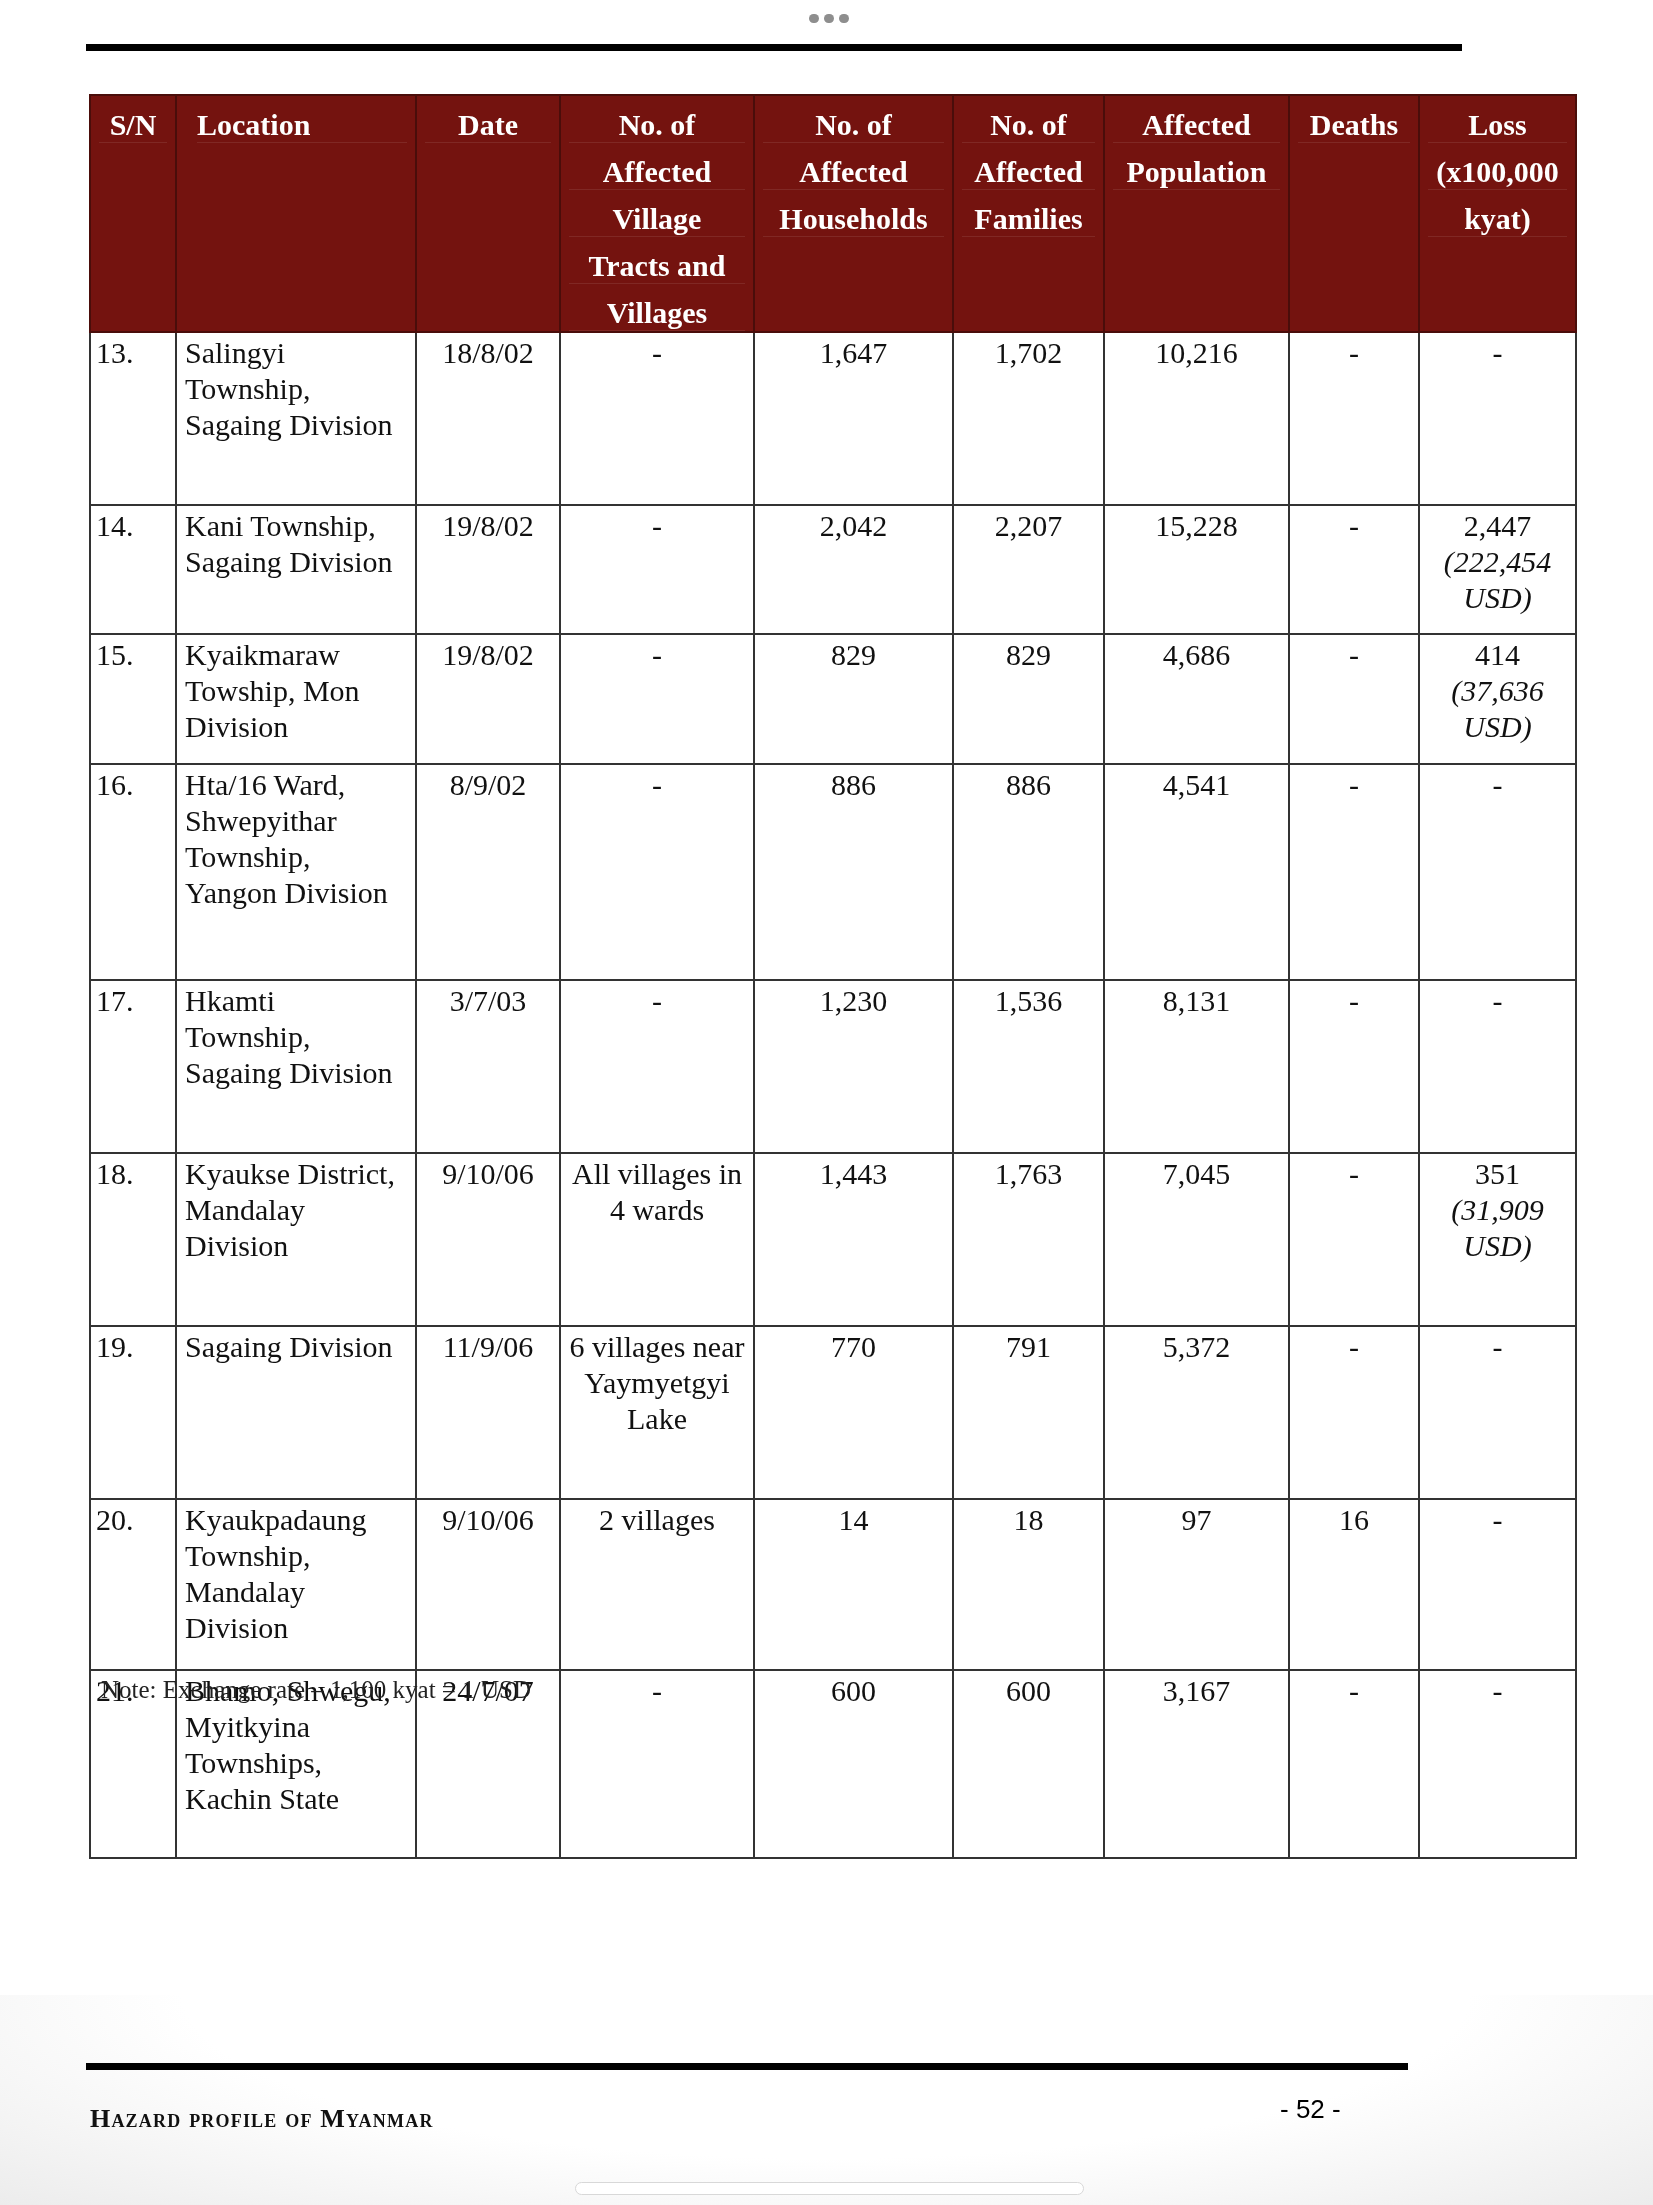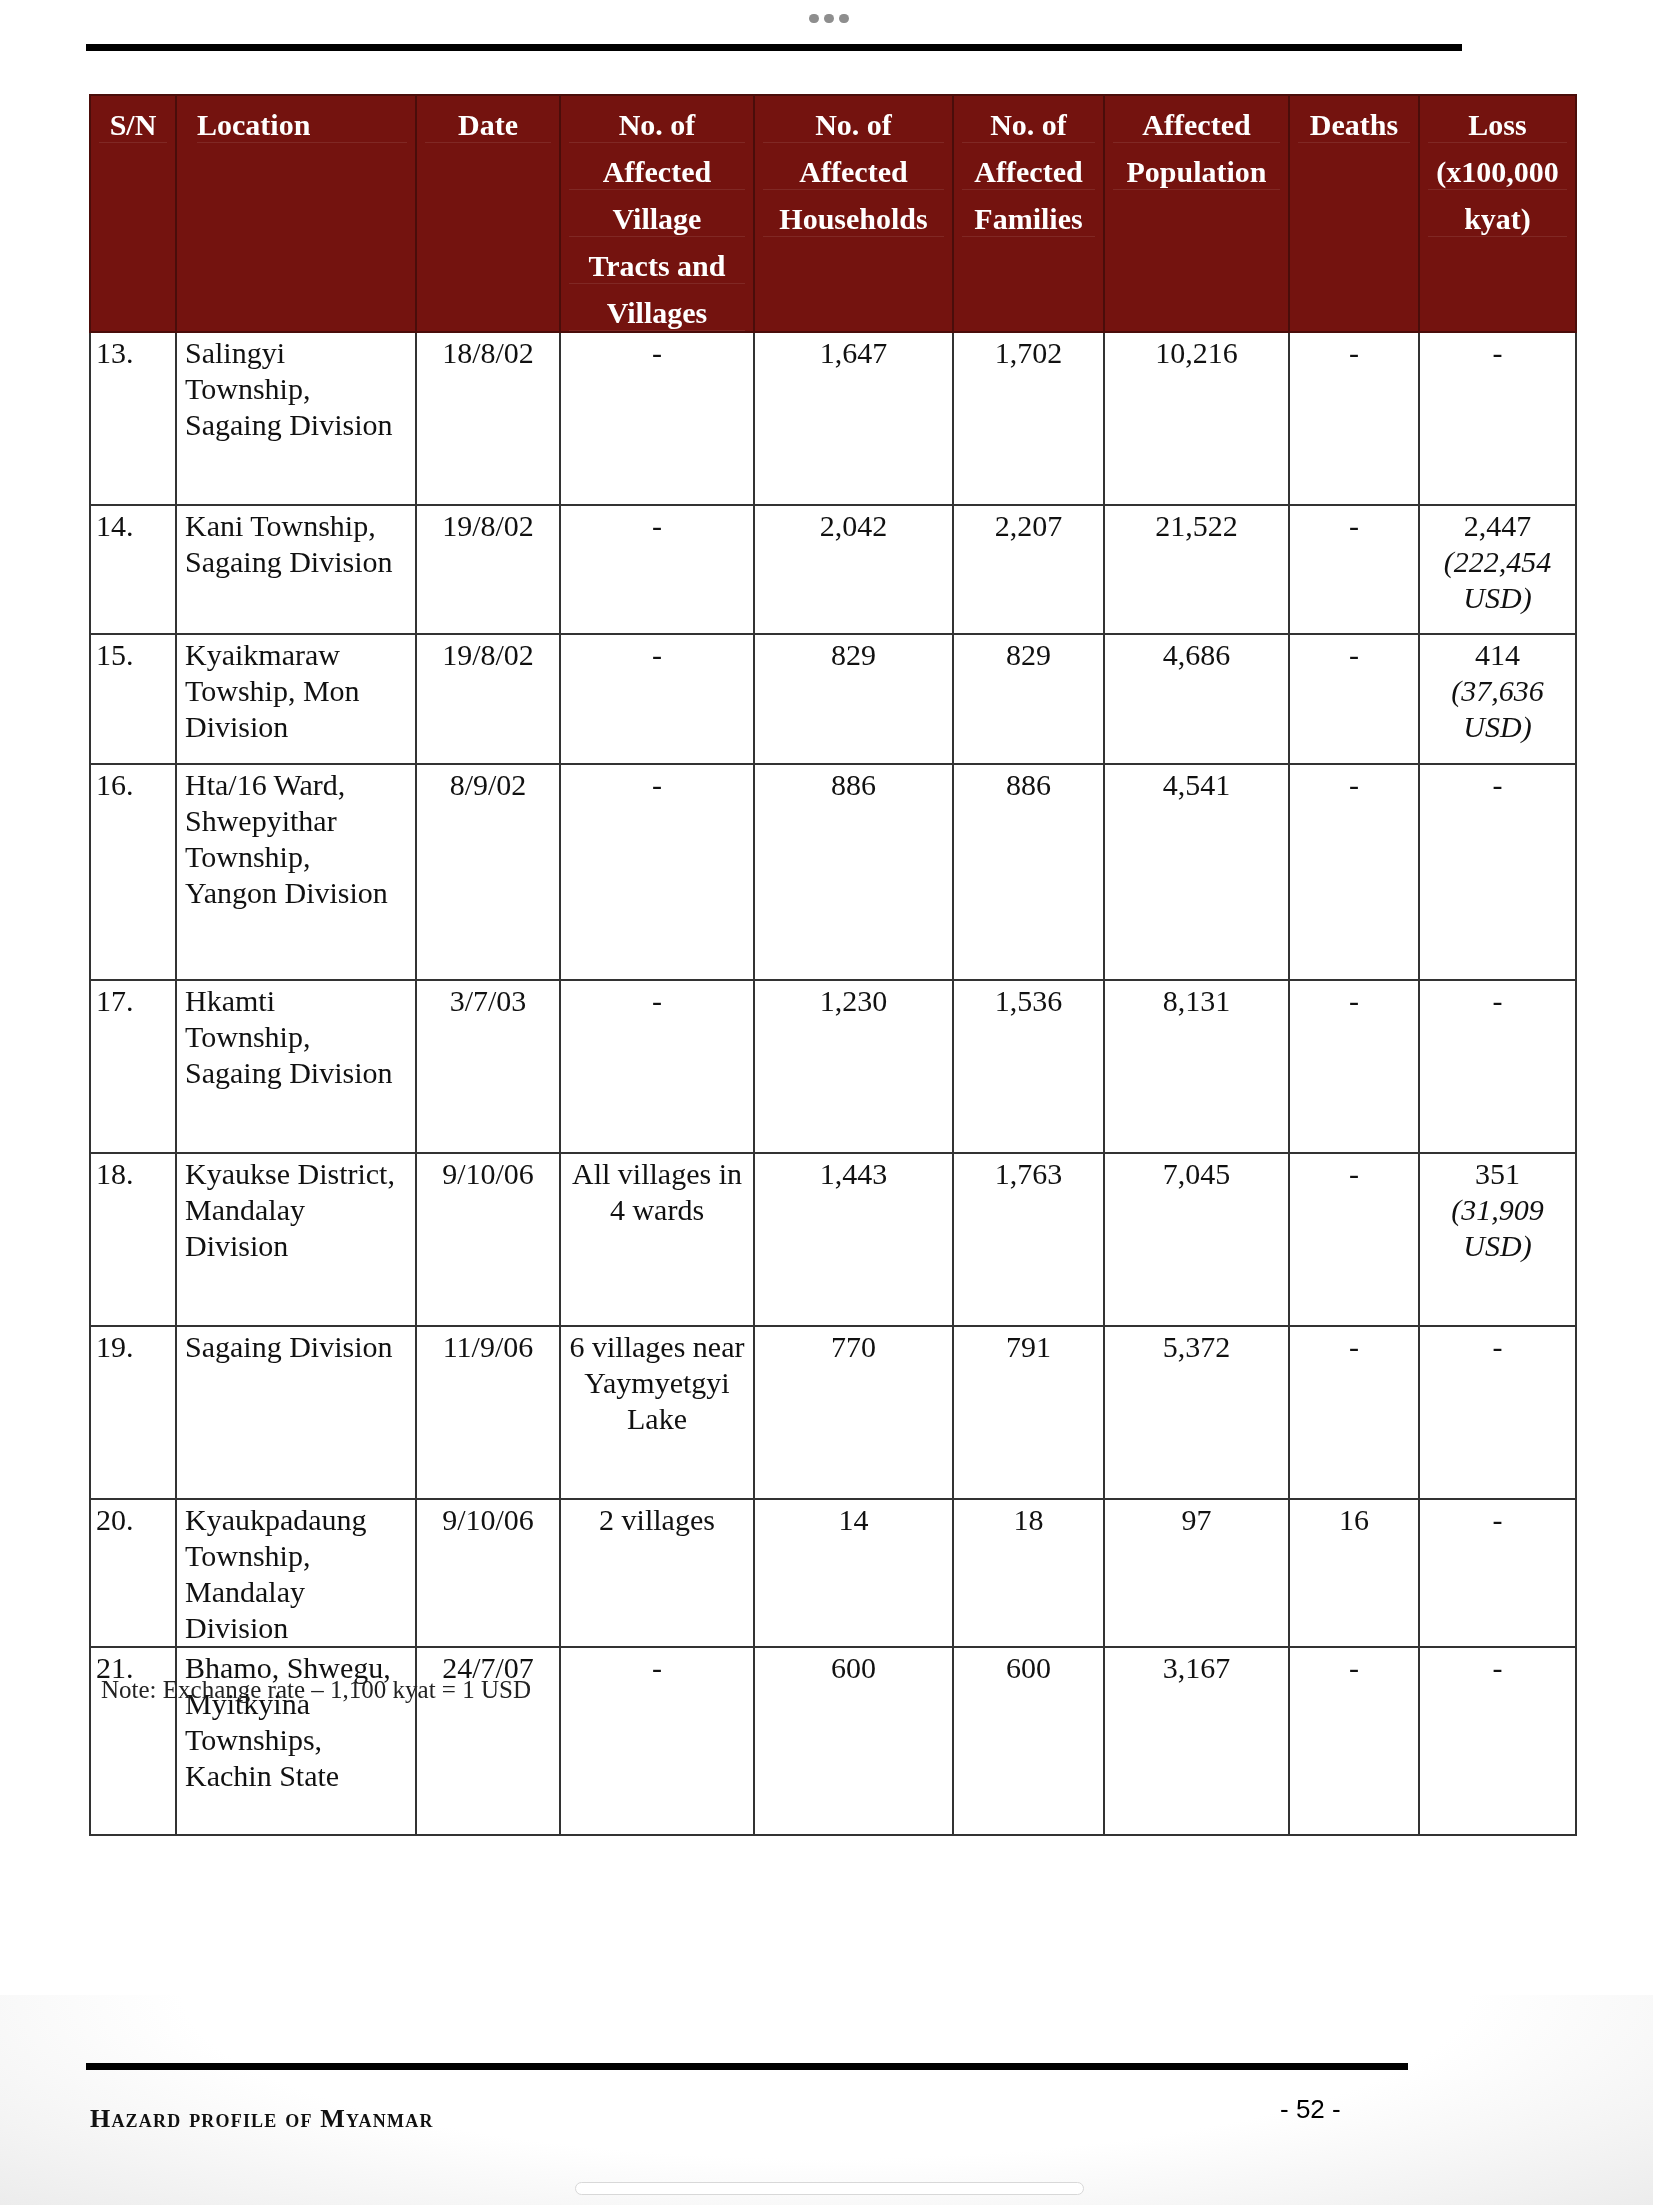--- a/index.html
+++ b/index.html
@@ -136,21 +136,21 @@
         <td class="center"><span>-</span></td>
         <td class="center"><span>-</span></td>
       </tr>
       <tr style="height: 129px;">
         <td class="sn"><span>14.</span></td>
         <td><span>Kani Township, Sagaing Division</span></td>
         <td class="center"><span>19/8/02</span></td>
         <td class="center"><span>-</span></td>
         <td class="center"><span>2,042</span></td>
         <td class="center"><span>2,207</span></td>
-        <td class="center"><span>21,522</span></td>
+        <td class="center"><span>15,228</span></td>
         <td class="center"><span>-</span></td>
         <td class="center"><span>2,447</span><span class="usd">(222,454 USD)</span></td>
       </tr>
       <tr style="height: 130px;">
         <td class="sn"><span>15.</span></td>
         <td><span>Kyaikmaraw Towship, Mon Division</span></td>
         <td class="center"><span>19/8/02</span></td>
         <td class="center"><span>-</span></td>
         <td class="center"><span>829</span></td>
         <td class="center"><span>829</span></td>
@@ -195,21 +195,21 @@
         <td class="sn"><span>19.</span></td>
         <td><span>Sagaing Division</span></td>
         <td class="center"><span>11/9/06</span></td>
         <td class="center"><span>6 villages near Yaymyetgyi Lake</span></td>
         <td class="center"><span>770</span></td>
         <td class="center"><span>791</span></td>
         <td class="center"><span>5,372</span></td>
         <td class="center"><span>-</span></td>
         <td class="center"><span>-</span></td>
       </tr>
-      <tr style="height: 148px;">
+      <tr style="height: 171px;">
         <td class="sn"><span>20.</span></td>
         <td><span>Kyaukpadaung Township, Mandalay Division</span></td>
         <td class="center"><span>9/10/06</span></td>
         <td class="center"><span>2 villages</span></td>
         <td class="center"><span>14</span></td>
         <td class="center"><span>18</span></td>
         <td class="center"><span>97</span></td>
         <td class="center"><span>16</span></td>
         <td class="center"><span>-</span></td>
       </tr>

